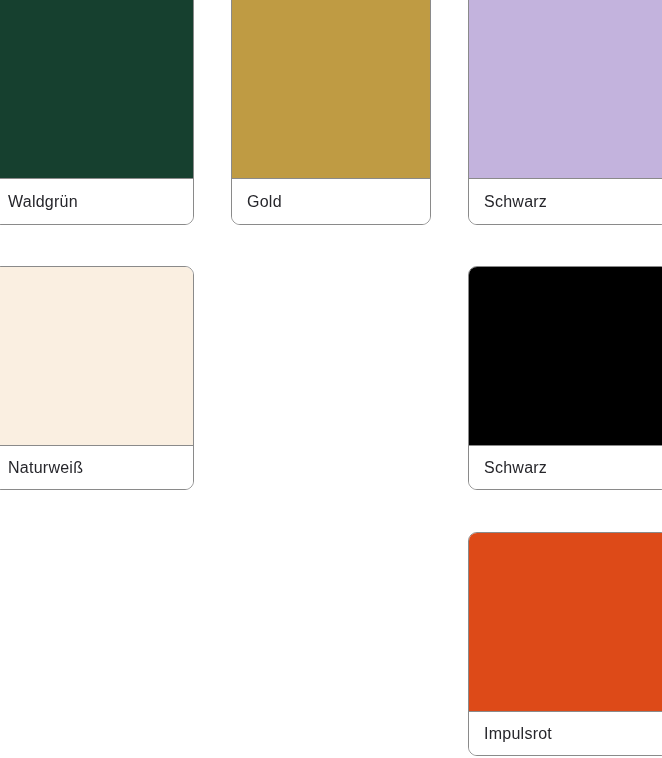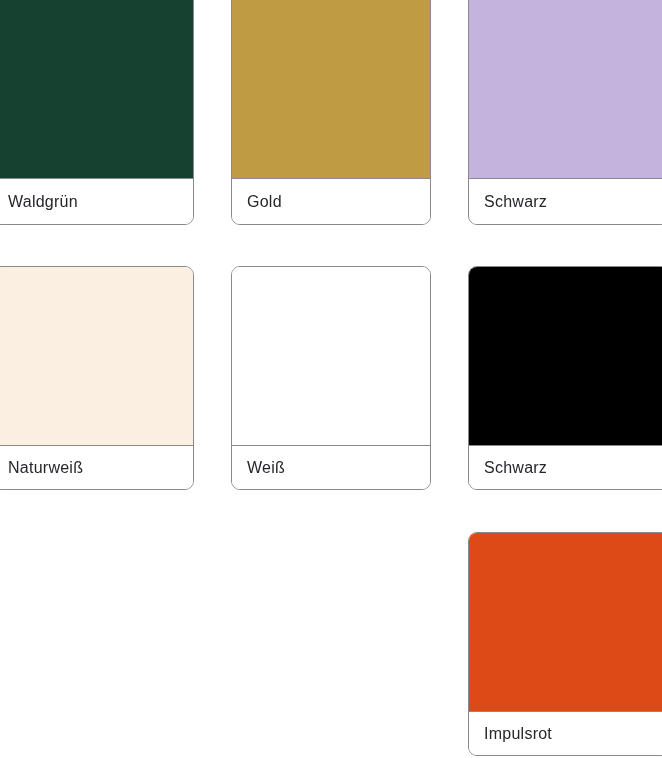--- a/index.html
+++ b/index.html
@@ -89,26 +89,20 @@
       <div class="swatch-label-strip">
         <span class="swatch-label">Schwarz</span>
       </div>
     </div>
     <div class="swatch-card row-1 col-0">
       <div class="swatch-color" style="background-color: rgb(250, 239, 225);"></div>
       <div class="swatch-label-strip">
         <span class="swatch-label">Naturweiß</span>
       </div>
     </div>
-    <div class="swatch-card row-1 col-1">
-      <div class="swatch-color" style="background-color: rgb(255, 255, 255);"></div>
-      <div class="swatch-label-strip">
-        <span class="swatch-label">Weiß</span>
-      </div>
-    </div>
     <div class="swatch-card row-1 col-2">
       <div class="swatch-color" style="background-color: rgb(0, 0, 0);"></div>
       <div class="swatch-label-strip">
         <span class="swatch-label">Schwarz</span>
       </div>
     </div>
     <div class="swatch-card row-2 col-2">
       <div class="swatch-color" style="background-color: rgb(221, 74, 24);"></div>
       <div class="swatch-label-strip">
         <span class="swatch-label">Impulsrot</span>

